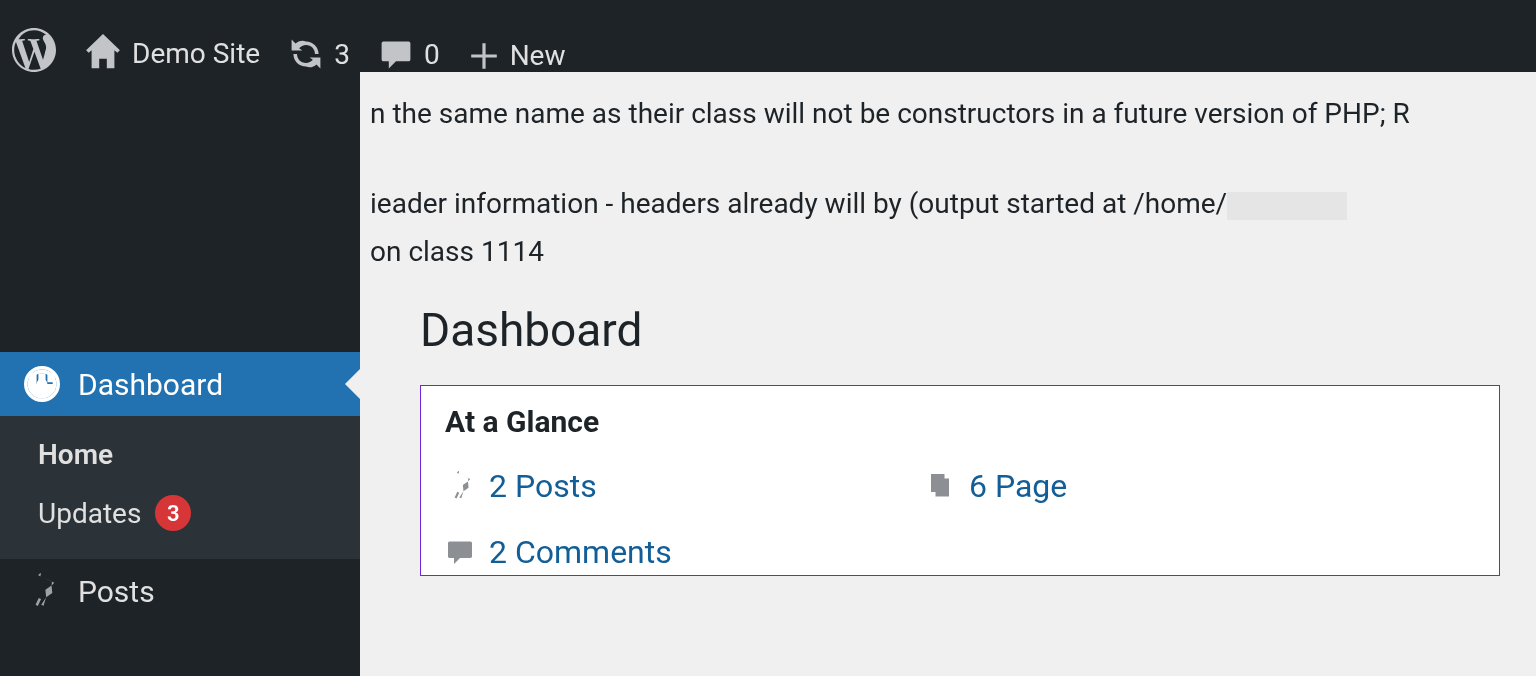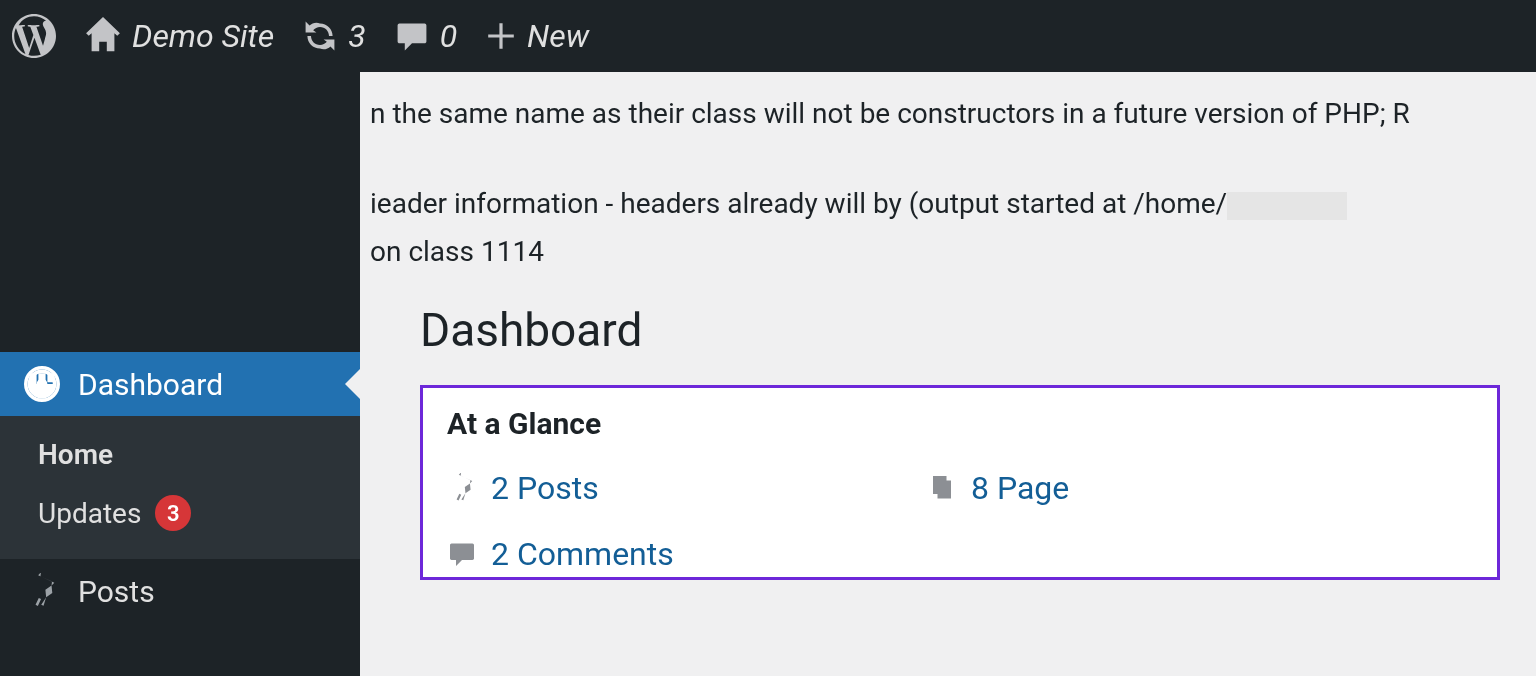--- a/index.html
+++ b/index.html
@@ -8,25 +8,24 @@
       background: #f0f0f1;
       width: 1536px;
       height: 676px;
       overflow: hidden;
     }
     .admin-bar {
       background: #1d2327;
       color: #c3c4c7;
       height: 72px;
       display: flex;
-      align-items: center;
+      align-items: flex-end;
       padding: 0 12px;
-      font-size: 32px;
+      font-size: 28px;
       gap: 28px;
-      font-style: italic;
     }
     .admin-bar-item {
       display: flex;
       align-items: center;
       gap: 10px;
       color: #e0e0e0;
       cursor: pointer;
     }
     .admin-bar svg { fill: #c3c4c7; }
     .wp-logo-svg { width: 44px; height: 44px; }
@@ -119,21 +118,21 @@
       vertical-align: middle;
     }
     .page-title {
       font-size: 46px;
       font-weight: 400;
       color: #1d2327;
       margin: 28px 0 28px 60px;
     }
     .widget {
       background: #fff;
-      border: 3px solid #6d28d9;
+      border: 1px solid #6d28d9;
       margin: 0 0 0 60px;
       width: 1080px;
     }
     .widget-title {
       font-size: 30px;
       font-weight: 700;
       color: #1d2327;
       padding: 18px 24px;
     }
     .widget-body {
@@ -238,21 +237,21 @@
         <div class="glance-item">
           <svg class="glance-icon" viewBox="0 0 20 20">
               <path d="M12 2l6 6-2 1-1 4-4 1-3 4-1-1 4-3 1-4 4-1 1-2-6-6 2-1zM4 16l3-3 1 1-3 3-1-1z" transform="rotate(-20 10 10)"></path>
             </svg>
           <a class="glance-link">2 Posts</a>
         </div>
         <div class="glance-item">
           <svg class="glance-icon" viewBox="0 0 20 20">
               <path d="M4 2h9v12H4z M7 5h9v12H7z" fill="#8c8f94"></path>
             </svg>
-          <a class="glance-link">8 Page</a>
+          <a class="glance-link">6 Page</a>
         </div>
         <div class="glance-item">
           <svg class="glance-icon" viewBox="0 0 20 20">
               <path d="M3 3h14c.5 0 1 .5 1 1v9c0 .5-.5 1-1 1h-7l-4 4v-4H3c-.5 0-1-.5-1-1V4c0-.5.5-1 1-1z"></path>
             </svg>
           <a class="glance-link">2 Comments</a>
         </div>
       </div>
     </div>
   </div>

